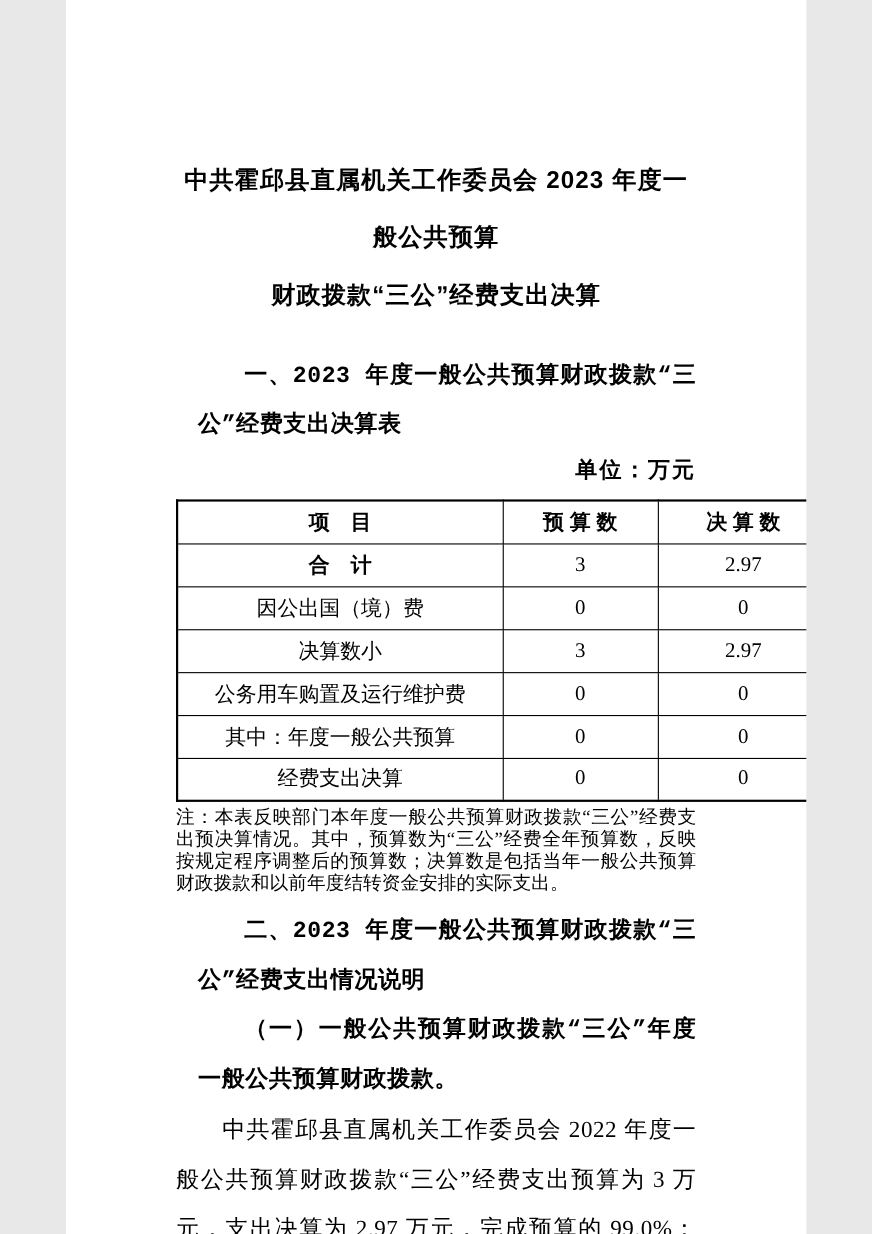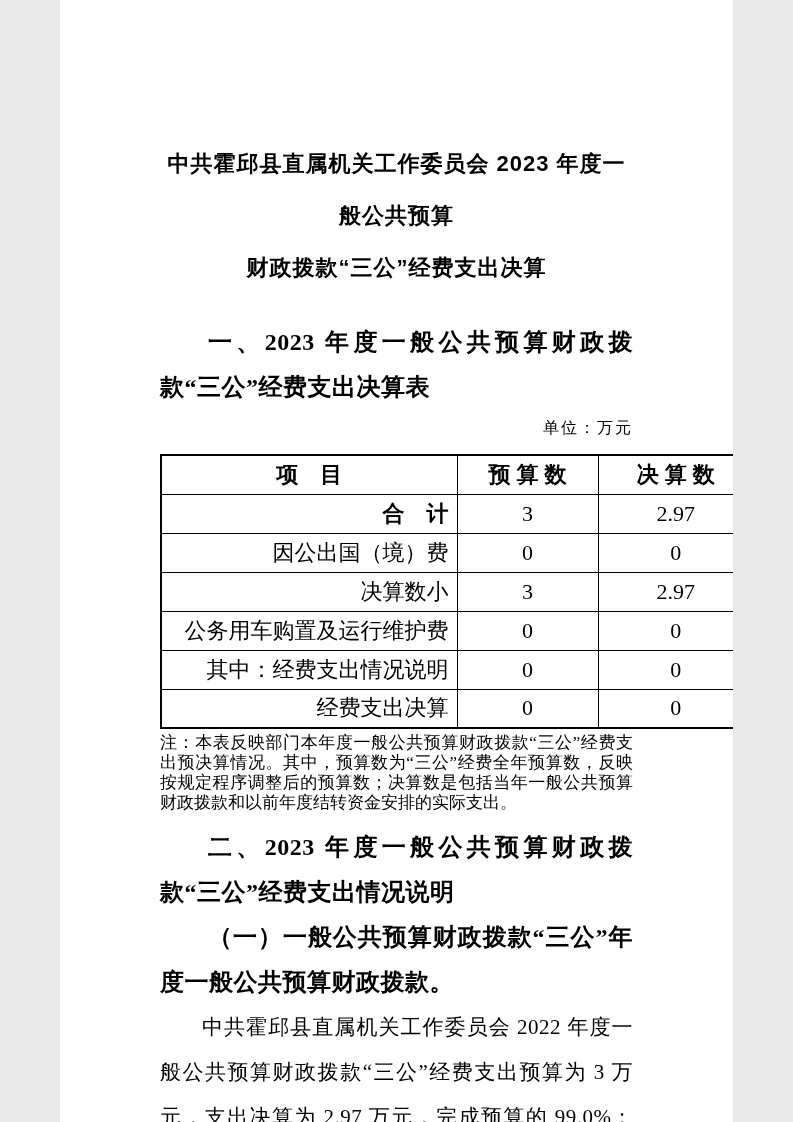--- a/index.html
+++ b/index.html
@@ -16,57 +16,59 @@
   }
   .title {
     font-family: "Liberation Sans", "DejaVu Sans", sans-serif;
     font-weight: bold;
     font-size: 22px;
     line-height: 52px;
     text-align: center;
     letter-spacing: 1px;
   }
   .heading {
-    font-family: Liberation Serif, serif;
+    font-family: Liberation Mono, monospace;
     font-weight: bold;
-    font-size: 24px;
+    font-size: 21px;
     line-height: 45px;
     text-indent: 2em;
     text-align: justify;
     letter-spacing: 0.5px;
+    margin-left: 20px;
   }
   .heading.sec1 { margin-top: 26px; }
   .heading.sec2 { margin-top: 12px; }
   .unit {
     text-align: right;
-    font-size: 16px;
+    font-size: 20px;
     line-height: 24px;
     margin-top: 6px;
     margin-bottom: 14px;
     letter-spacing: 2px;
+    font-weight: bold;
   }
   table.expense {
     width: 100%;
     border-collapse: collapse;
     border: 2px solid #000;
     table-layout: fixed;
   }
   table.expense th, table.expense td {
     border: 1px solid #000;
-    font-size: 22px;
+    font-size: 19px;
     padding: 0 8px;
     height: 39px;
     vertical-align: middle;
   }
   table.expense th {
     font-family: "Liberation Sans", "DejaVu Sans", sans-serif;
     font-weight: bold;
     text-align: center;
   }
-  td.item-cell { text-align: right; }
+  td.item-cell { text-align: center; }
   tr.total td.item-cell {
     font-family: "Liberation Sans", "DejaVu Sans", sans-serif;
     font-weight: bold;
   }
   td.num { text-align: center; font-family: "Liberation Serif", "DejaVu Serif", serif; }
   td.indent-1 { padding-left: 22px; }
   td.indent-2 { padding-left: 80px; }
   .note {
     font-size: 17px;
     line-height: 20px;
@@ -123,21 +125,21 @@
         <td class="item-cell">决算数小</td>
         <td class="num">3</td>
         <td class="num">2.97</td>
       </tr>
       <tr>
         <td class="item-cell">公务用车购置及运行维护费</td>
         <td class="num">0</td>
         <td class="num">0</td>
       </tr>
       <tr>
-        <td class="item-cell indent-1">其中：经费支出情况说明</td>
+        <td class="item-cell indent-1">其中：年度一般公共预算</td>
         <td class="num">0</td>
         <td class="num">0</td>
       </tr>
       <tr>
         <td class="item-cell indent-2">经费支出决算</td>
         <td class="num">0</td>
         <td class="num">0</td>
       </tr>
     </tbody>
   </table>

